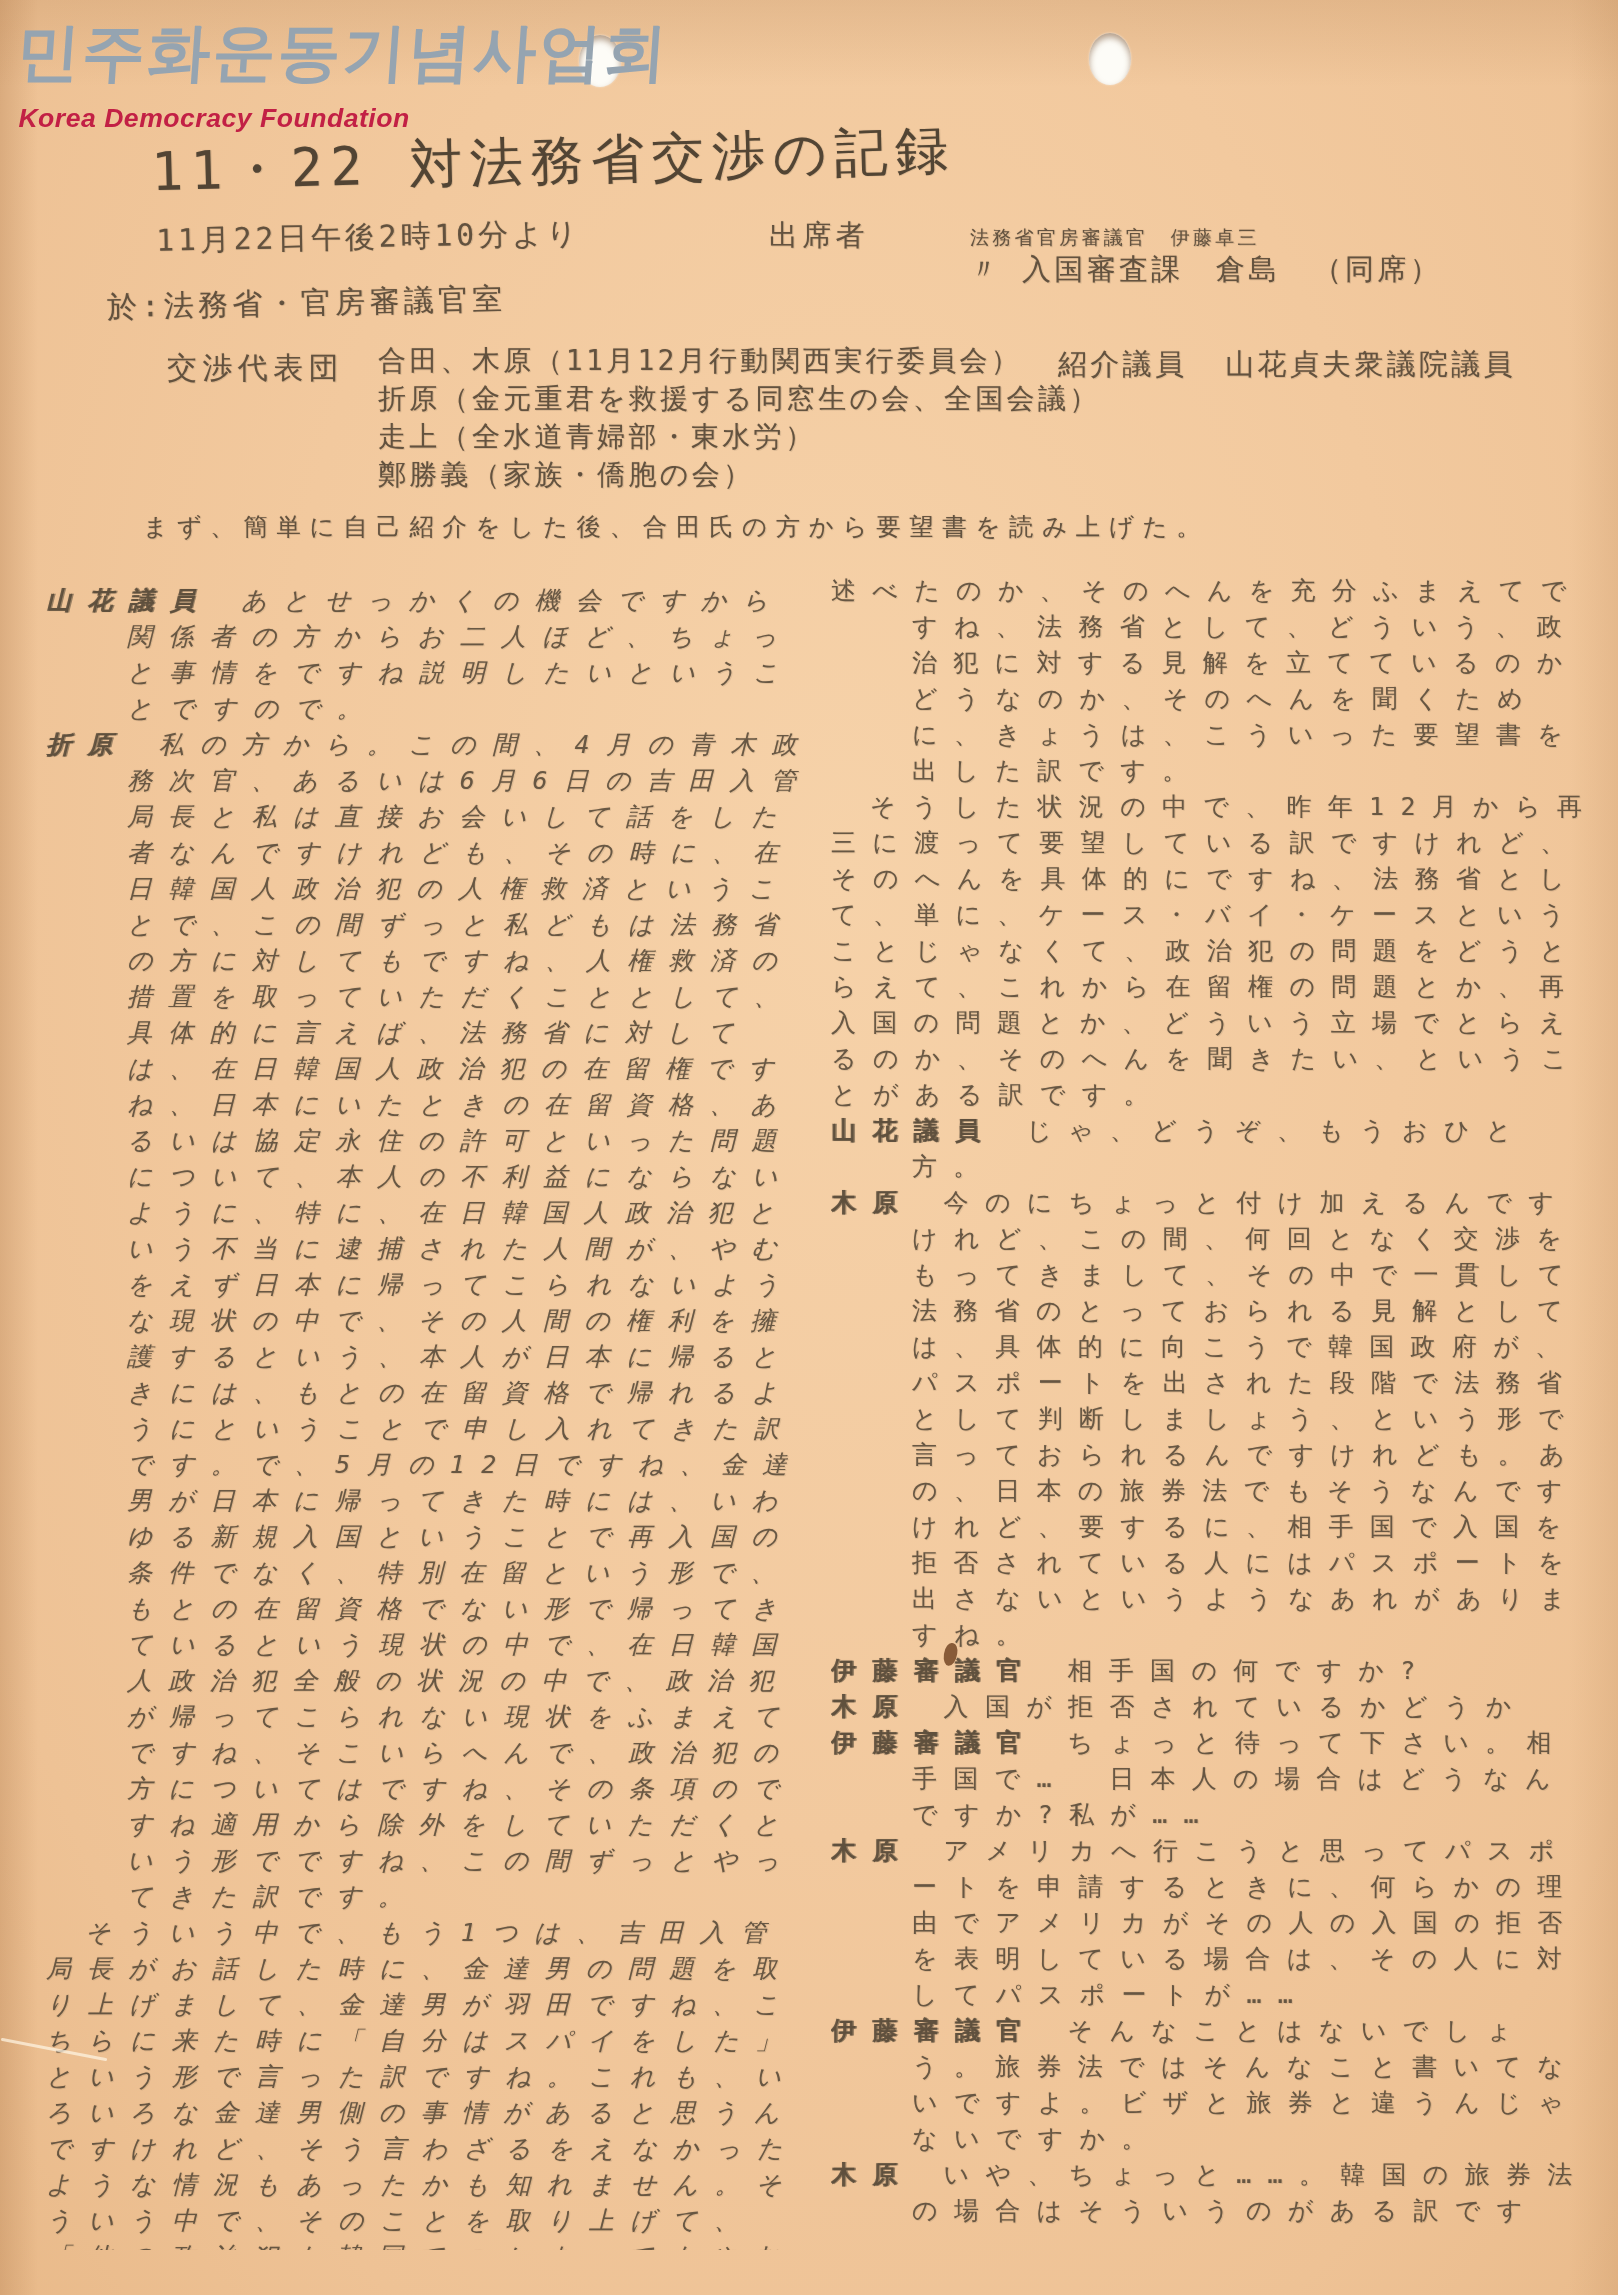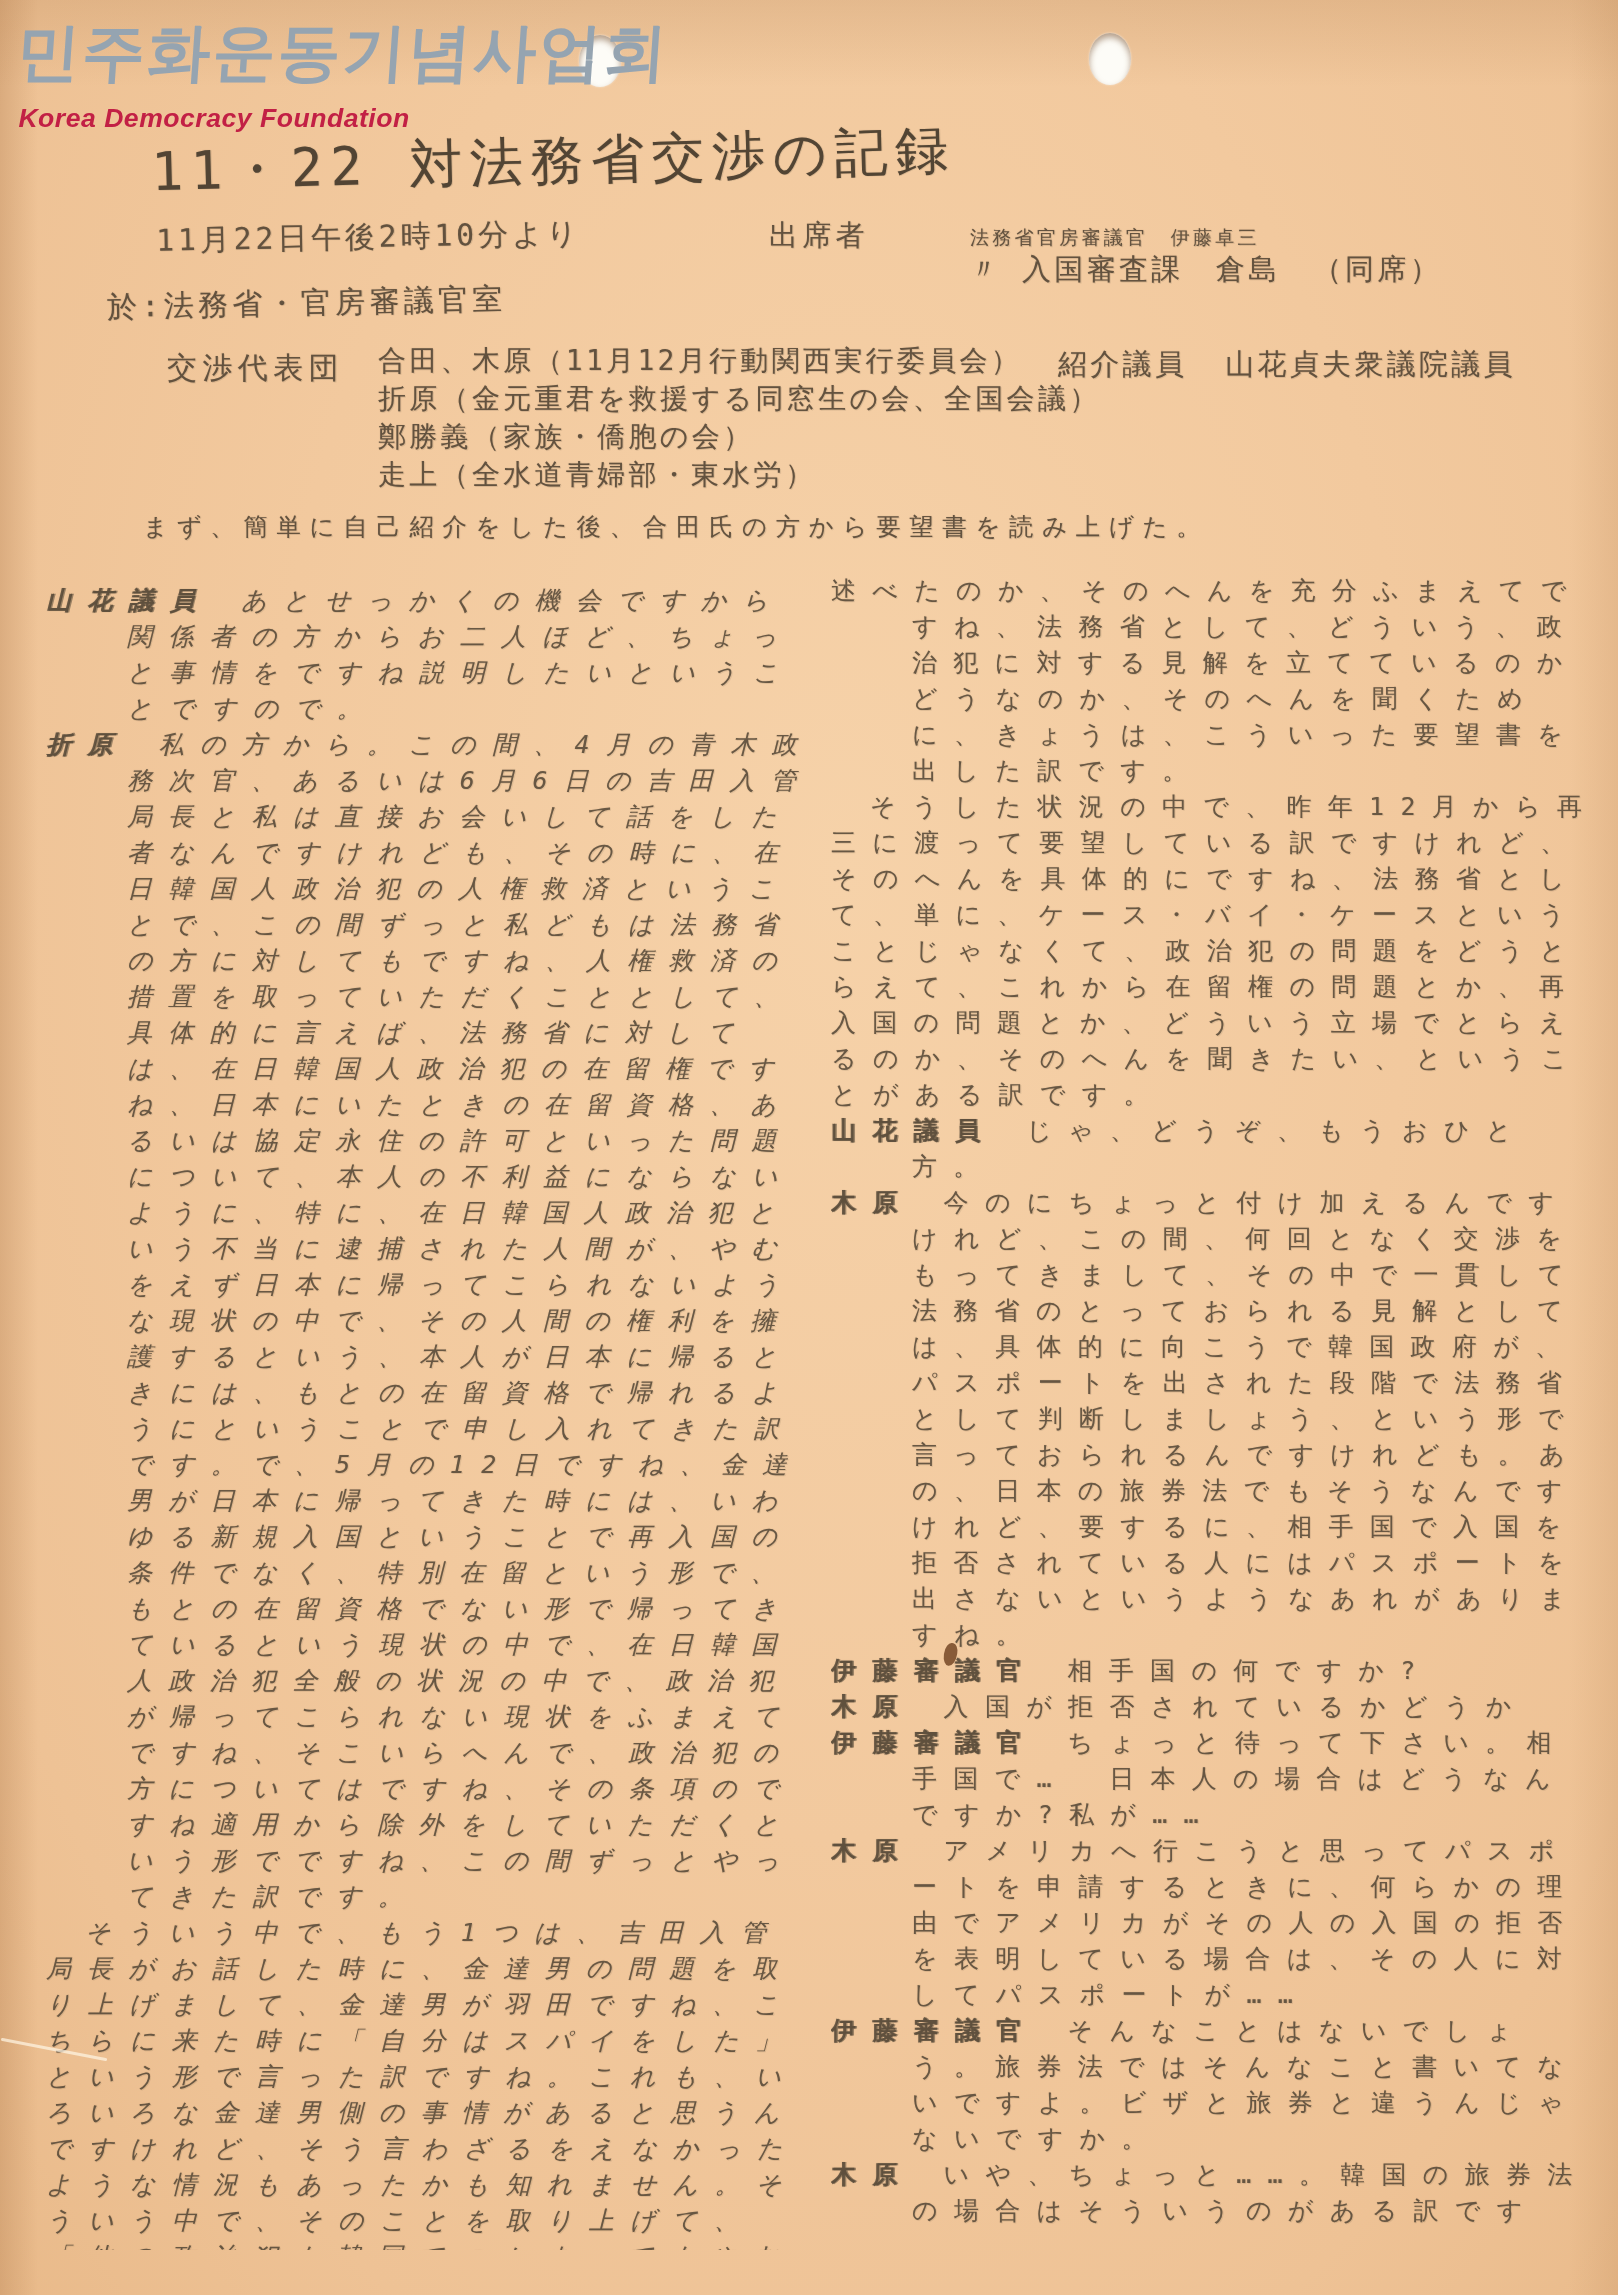--- a/index.html
+++ b/index.html
@@ -96,22 +96,22 @@
   <div class="abs hand attendees-label">出席者</div>
   <div class="abs hand attendee-1">法務省官房審議官　伊藤卓三</div>
   <div class="abs hand attendee-2">〃 入国審査課　倉島　（同席）</div>
 
   <div class="abs hand place-line">於:法務省・官房審議官室</div>
 
   <div class="abs hand delegation-label">交渉代表団</div>
   <div class="abs hand delegation" id="delegation-list">
       <div>合田、木原（11月12月行動関西実行委員会）</div>
       <div>折原（金元重君を救援する同窓生の会、全国会議）</div>
+      <div>走上（全水道青婦部・東水労）</div>
       <div>鄭勝義（家族・僑胞の会）</div>
-      <div>走上（全水道青婦部・東水労）</div>
     </div>
 
   <div class="abs hand introducer">
     <span>紹介議員</span><span class="gap"></span><span>山花貞夫衆議院議員</span>
   </div>
 
   <div class="abs hand intro-line">まず、簡単に自己紹介をした後、合田氏の方から要望書を読み上げた。</div>
 
   <div class="col col-left" id="col-left">
       <p class="para"><span class="speaker">山花議員</span><span>あとせっかくの機会ですから関係者の方からお二人ほど、ちょっと事情をですね説明したいということですので。</span></p>

